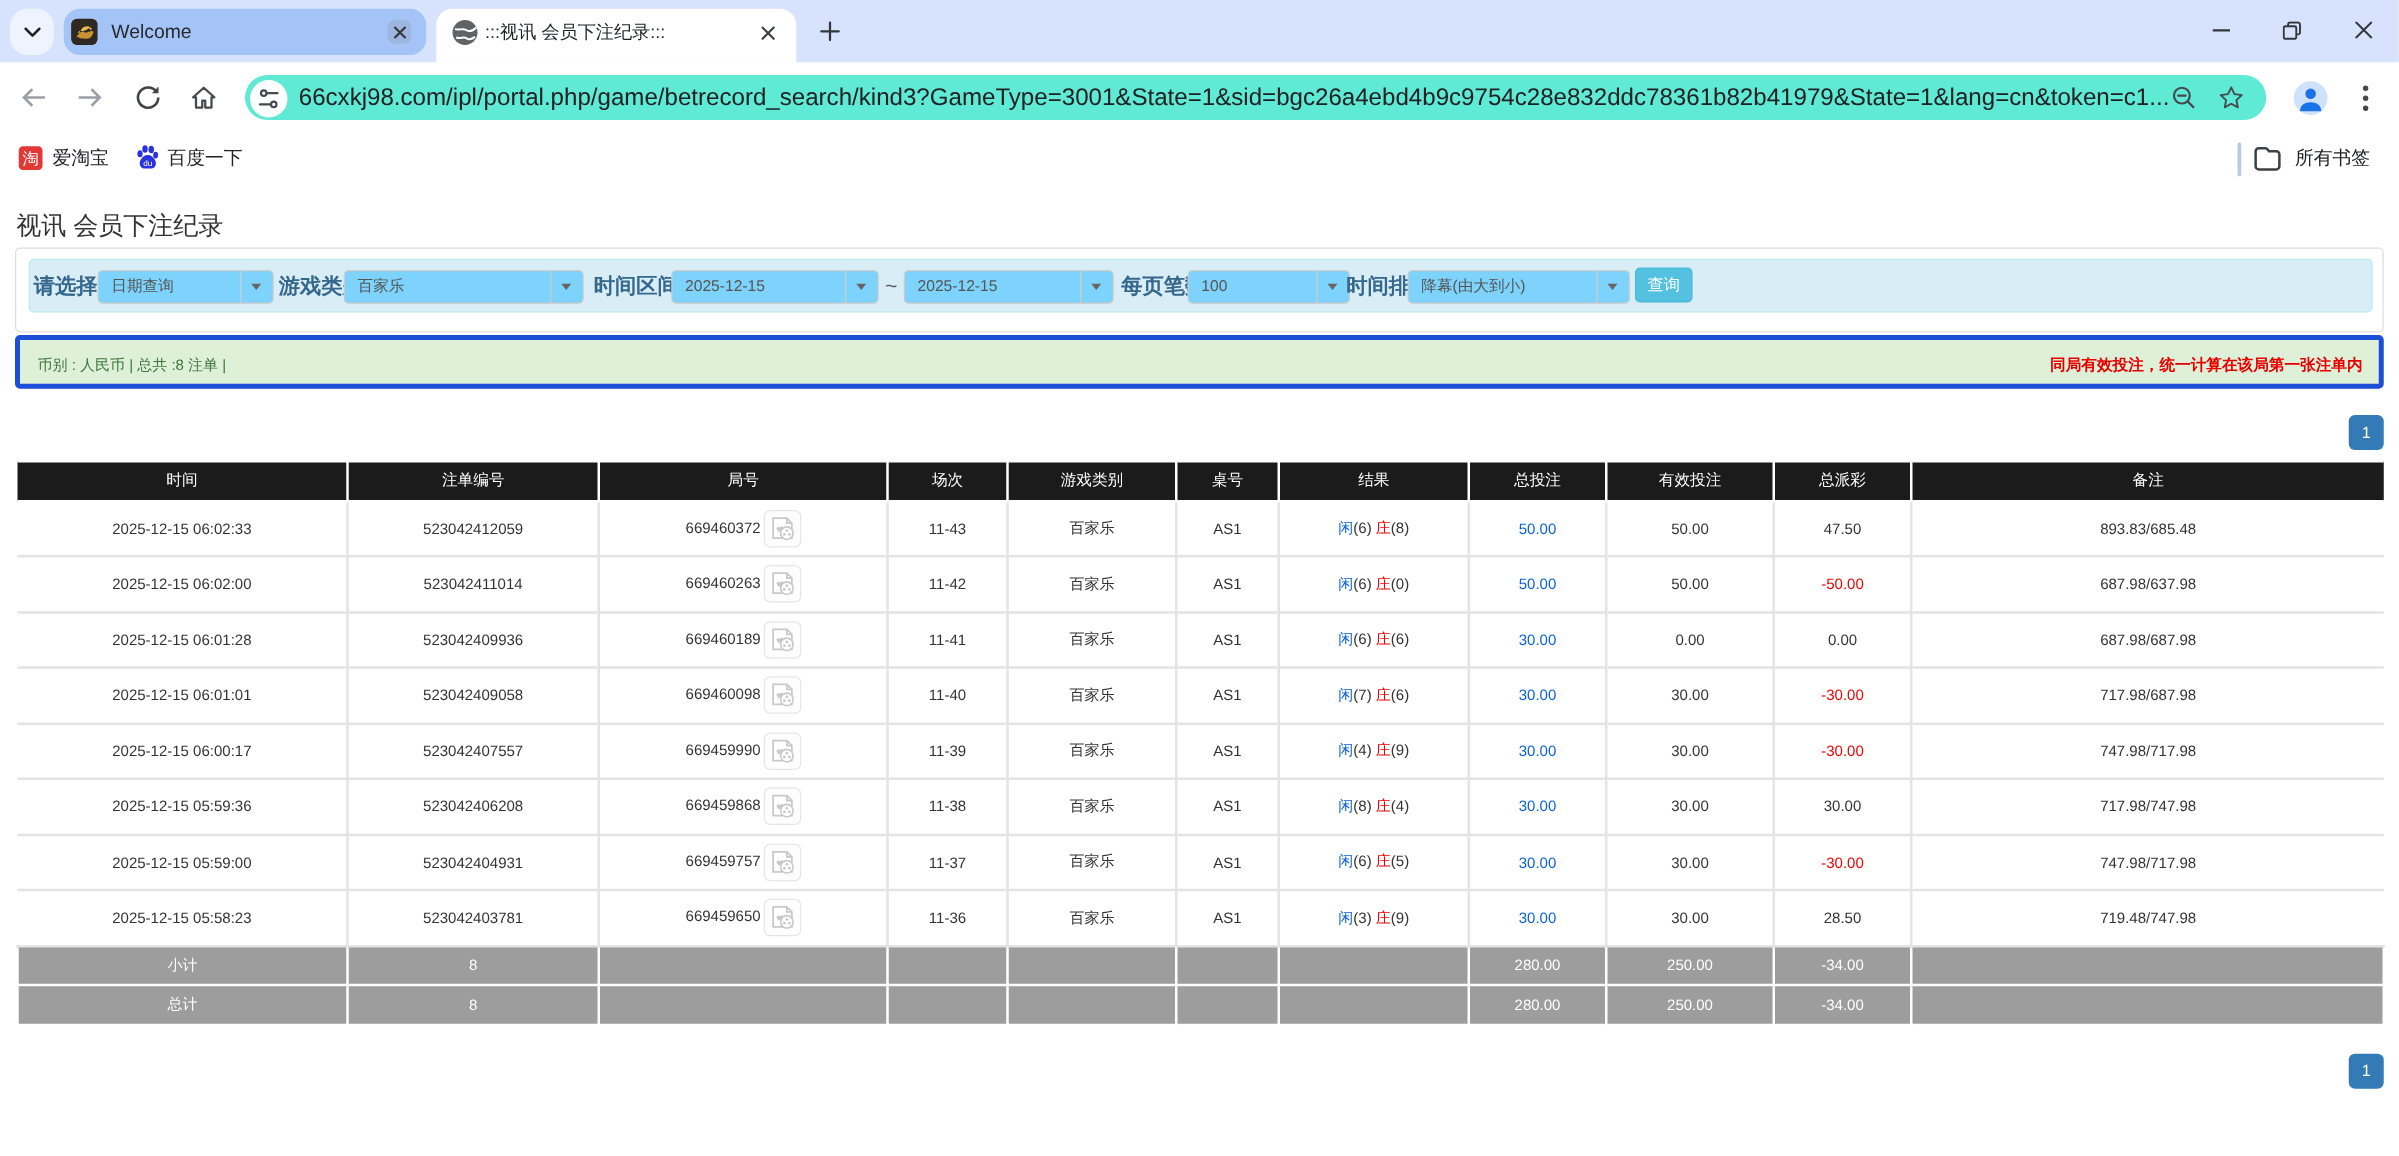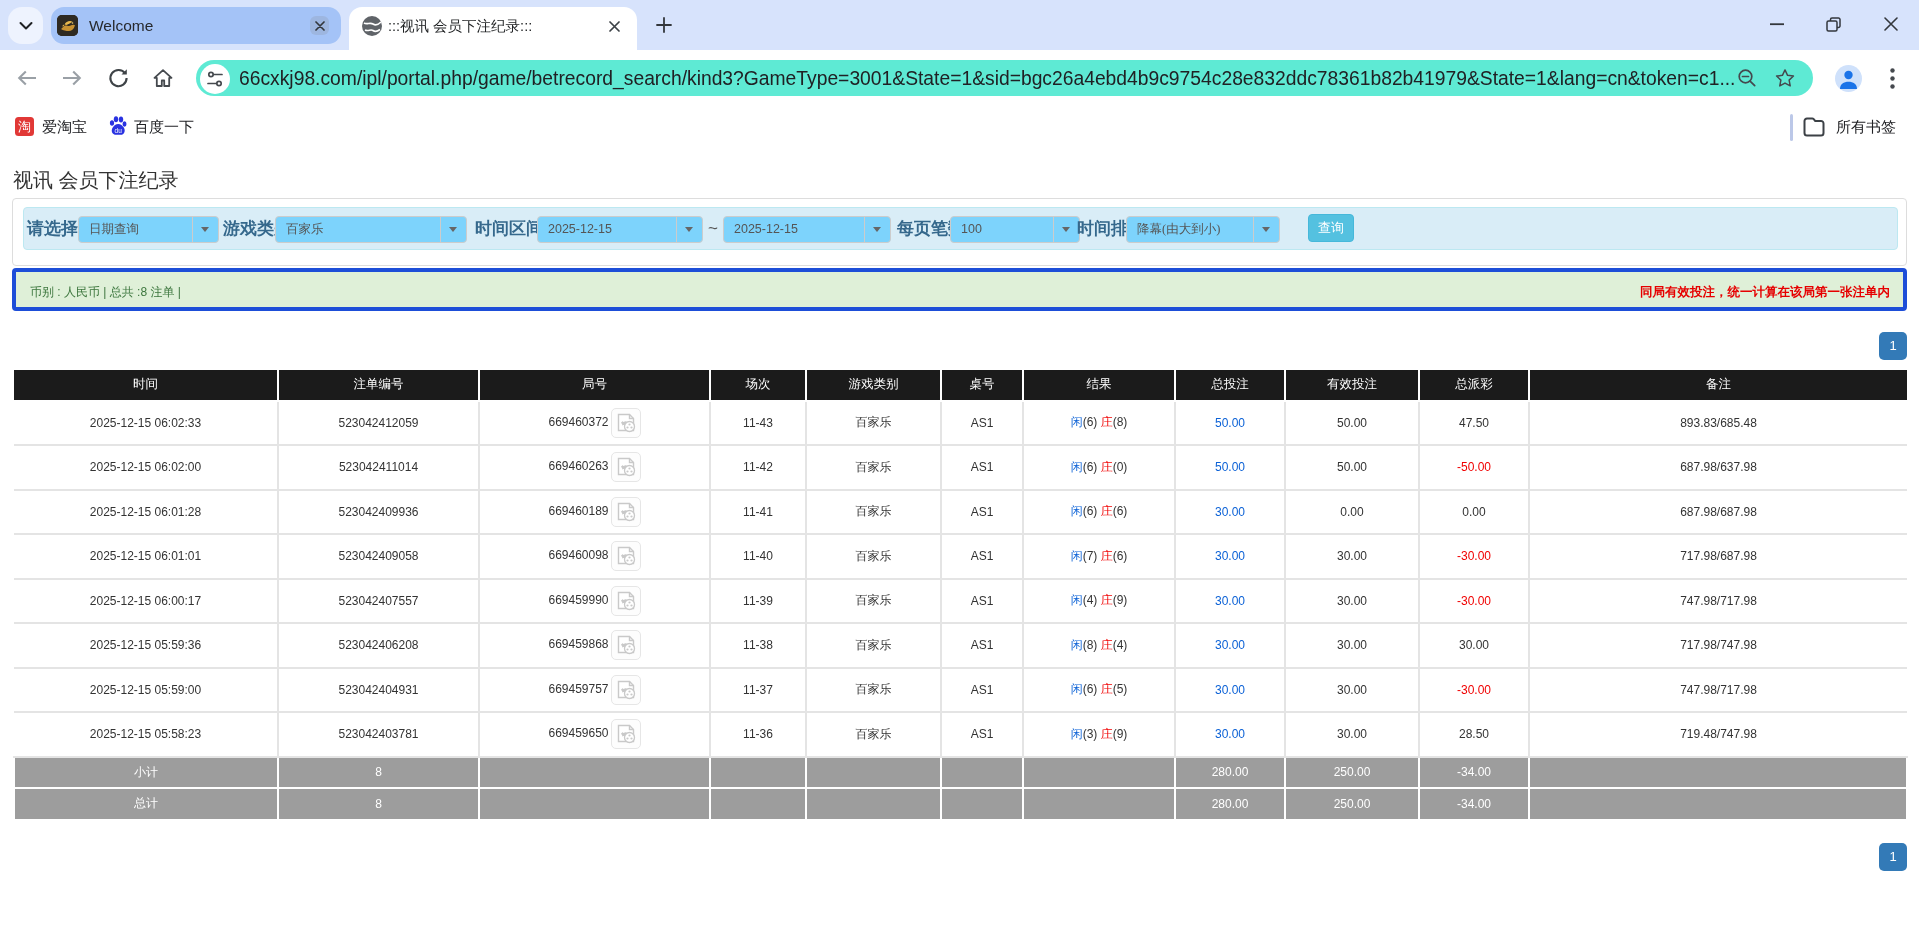--- a/index.html
+++ b/index.html
@@ -183,21 +183,21 @@
 <div class="sel" style="left:723px; width:168px;">
     <span class="t">2025-12-15</span>
     <span class="arr"></span>
   </div>
 <div class="flabel" style="left:897px;">每页笔数<span style="font-weight:normal;color:#555;"> :</span></div>
 <div class="sel" style="left:950px; width:130px;">
     <span class="t">100</span>
     <span class="arr"></span>
   </div>
 <div class="flabel" style="left:1077px;text-align:right;">时间排序<span style="font-weight:normal;color:#555;"> :</span></div>
-<div class="sel" style="left:1126px; width:154px;font-family:Liberation Serif, serif;">
+<div class="sel" style="left:1126px; width:178px;">
     <span class="t">降幕(由大到小)</span>
     <span class="arr"></span>
   </div>
 <div id="qbtn">查询</div>
 <div id="greenbar">
   <div class="l">币别 : 人民币 | 总共 :8 注单 |</div>
   <div class="r">同局有效投注，统一计算在该局第一张注单内</div>
 </div>
 <div class="pag" style="left:1879px; top:332px;">1</div>
 <div class="pag" style="left:1879px; top:843px;">1</div>

